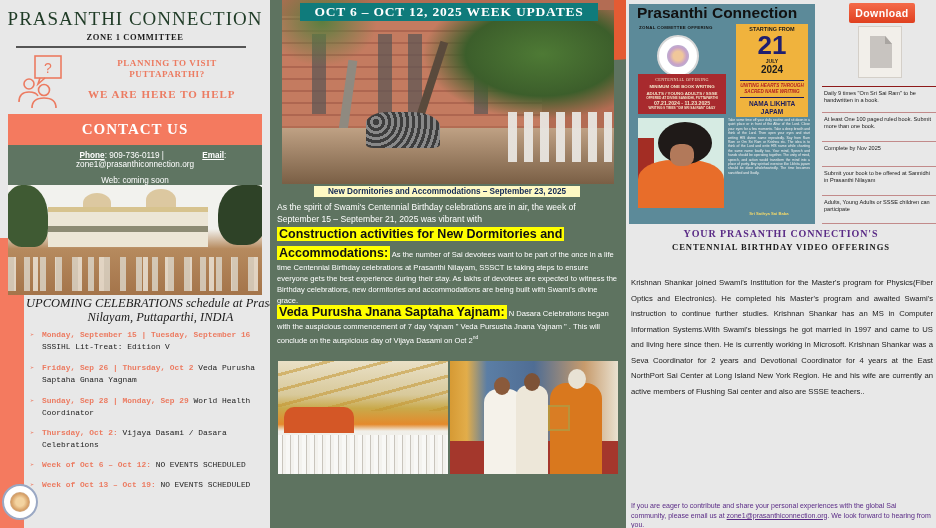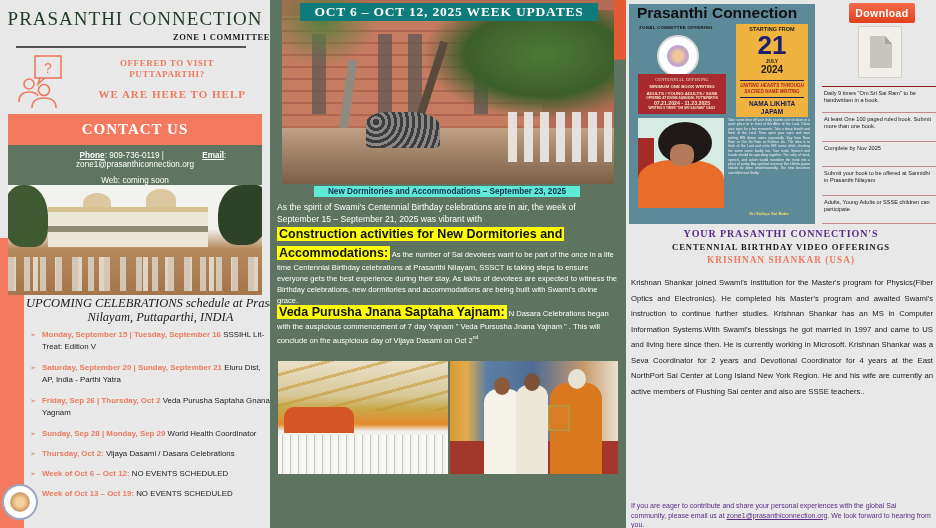--- a/index.html
+++ b/index.html
@@ -3,40 +3,40 @@
 <meta charset="utf-8">
 <style>
   * { box-sizing: border-box; margin: 0; padding: 0; }
   html, body { width: 936px; height: 528px; overflow: hidden; background: #e6e6e6; }
   body { position: relative; font-family: "Liberation Sans", sans-serif; }
 
   
   .left { position: absolute; left: 0; top: 0; width: 270px; height: 528px; background: #e8e8e8; }
   .left-strip { position: absolute; left: 0; top: 238px; width: 24px; height: 290px; background: #f47a5f; }
   .brand-title { position: absolute; left: 0; top: 8px; width: 270px; text-align: center; font-family: "Liberation Serif", serif; font-size: 19px; letter-spacing: 1px; color: #1f3b26; }
-  .brand-sub { position: absolute; left: 0; top: 32px; width: 270px; text-align: right; font-family: "Liberation Serif", serif; font-weight: bold; font-size: 8.5px; letter-spacing: 0.6px; color: #1a1a1a; }
+  .brand-sub { position: absolute; left: 0; top: 32px; width: 270px; text-align: center; font-family: "Liberation Serif", serif; font-weight: bold; font-size: 8.5px; letter-spacing: 0.6px; color: #1a1a1a; }
   .brand-rule { position: absolute; left: 16px; top: 46px; width: 230px; height: 2px; background: #555; }
   .help-icon { position: absolute; left: 18px; top: 54px; width: 50px; height: 54px; }
   .plan-text { position: absolute; left: 92px; top: 58px; width: 150px; text-align: center; font-family: "Liberation Serif", serif; font-weight: bold; font-size: 9px; letter-spacing: 0.6px; color: #ec7b61; line-height: 11px; }
-  .help-text { position: absolute; left: 88px; top: 88px; width: 158px; text-align: right; font-family: "Liberation Serif", serif; font-weight: bold; font-size: 11px; letter-spacing: 1px; color: #ec7b61; }
+  .help-text { position: absolute; left: 88px; top: 88px; width: 158px; text-align: left; font-family: "Liberation Serif", serif; font-weight: bold; font-size: 11px; letter-spacing: 1px; color: #ec7b61; }
   .contact-head { position: absolute; left: 8px; top: 114px; width: 254px; height: 31px; background: #f47a5f; color: #fff; text-align: center; font-family: "Liberation Serif", serif; font-weight: bold; font-size: 15px; letter-spacing: 1px; line-height: 31px; }
   .contact-body { position: absolute; left: 8px; top: 145px; width: 254px; height: 40px; background: #5f7562; color: #fff; font-size: 8.2px; text-align: center; }
   .contact-line1 { padding-top: 6px; }
   .contact-line1 b { text-decoration: underline; padding-left: 36px; }
   .contact-line2 { padding-top: 7px; }
   .mandir-photo { position: absolute; left: 8px; top: 185px; width: 254px; height: 110px; overflow: hidden; background: linear-gradient(to bottom, #f2f2ee 0%, #f2f2ee 40%, #b68a5e 58%, #a4744a 100%); }
   .mandir-photo .bldg { position: absolute; left: 40px; top: 22px; width: 160px; height: 40px; background: #ece6d6; border-top: 5px solid #d7c38e; }
   .mandir-photo .bldg::before { content: ""; position: absolute; left: 0; right: 0; top: 14px; height: 6px; background: #8d8b74; }
   .mandir-photo .dome1 { position: absolute; left: 75px; top: 8px; width: 28px; height: 20px; background: #dcc8a0; border-radius: 50% 50% 0 0; }
   .mandir-photo .dome2 { position: absolute; left: 138px; top: 4px; width: 30px; height: 22px; background: #dcc8a0; border-radius: 50% 50% 0 0; }
   .mandir-photo .tree-l { position: absolute; left: -4px; top: 0; width: 44px; height: 62px; background: #3f5a33; border-radius: 40% 50% 30% 40%; }
   .mandir-photo .tree-r { position: absolute; left: 210px; top: 0; width: 48px; height: 60px; background: #2e4227; border-radius: 50% 20% 40% 40%; }
   .mandir-photo .crowd { position: absolute; left: 0; top: 72px; width: 254px; height: 34px; background: repeating-linear-gradient(90deg, #ddd8cc 0 6px, transparent 6px 16px), repeating-linear-gradient(90deg, transparent 0 3px, #efe9de 3px 8px, transparent 8px 22px); opacity: 0.8; }
   .upcoming-title { position: absolute; left: 24px; top: 296px; width: 273px; text-align: center; font-family: "Liberation Serif", serif; font-style: italic; font-size: 12.5px; line-height: 14px; color: #1a1a1a; }
-  .events { position: absolute; left: 30px; top: 329px; width: 240px; list-style: none; font-size: 7.9px; line-height: 12px; color: #222; }
+  .events { position: absolute; left: 30px; top: 329px; width: 240px; list-style: none; font-size: 7.9px; line-height: 12px; color: #222; font-family: Liberation Mono, monospace; }
   .events li { position: relative; padding-left: 12px; margin-bottom: 9px; }
   .events li::before { content: "\27A2"; position: absolute; left: 0; top: 0; color: #ec7b61; font-size: 7px; }
   .events .d { color: #ec7b61; font-weight: bold; }
   .events li.tight { margin-bottom: 8px; }
   .seal { position: absolute; left: 2px; top: 484px; width: 36px; height: 36px; border-radius: 50%; background: #fff; border: 2px solid #9aa8c4; }
   .seal::before { content: ""; position: absolute; left: 6px; top: 6px; width: 20px; height: 20px; border-radius: 50%; background: radial-gradient(circle, #f3d3a0 30%, #d7a066 60%, #b1c1dd 100%); }
 
   
   .middle { position: absolute; left: 270px; top: 0; width: 356px; height: 528px; background: #5e7360; overflow: hidden; }
   .mid-blob { position: absolute; left: 230px; top: -70px; width: 220px; height: 130px; border-radius: 50%; background: #e45b33; }
@@ -44,21 +44,21 @@
   .construction-photo { position: absolute; left: 12px; top: 0; width: 332px; height: 184px; background: #b36c53; overflow: hidden; z-index: 2; }
   .construction-photo .wall { position: absolute; left: 0; top: 16px; width: 260px; height: 110px; background: repeating-linear-gradient(0deg, #c47b60 0 10px, #ae6650 10px 12px); }
   .construction-photo .win { position: absolute; top: 34px; width: 14px; height: 80px; background: #5a5654; opacity: 0.7; }
   .construction-photo .tree { position: absolute; left: 140px; top: 10px; width: 200px; height: 110px; background: radial-gradient(ellipse at 60% 40%, #4e7a35 0%, #3c5e2b 45%, transparent 70%); }
   .construction-photo .tree2 { position: absolute; left: 0; top: 0; width: 100px; height: 70px; background: radial-gradient(ellipse at 40% 30%, #5b7e3f 0%, transparent 65%); }
   .construction-photo .trunk { position: absolute; left: 60px; top: 60px; width: 9px; height: 92px; background: #8f8a80; transform: rotate(8deg); }
   .construction-photo .trunk2 { position: absolute; left: 146px; top: 40px; width: 8px; height: 80px; background: #5a4a3c; transform: rotate(18deg); }
   .construction-photo .ground { position: absolute; left: 0; top: 128px; width: 332px; height: 56px; background: linear-gradient(to bottom, #bfa184, #7a5f45); }
   .construction-photo .pipes { position: absolute; left: 84px; top: 112px; width: 74px; height: 36px; background: repeating-radial-gradient(circle at 10px 10px, #3d3d3d 0 3px, #888 3px 6px); border-radius: 30% 40% 10% 10%; }
   .construction-photo .people { position: absolute; left: 226px; top: 112px; width: 104px; height: 50px; background: repeating-linear-gradient(90deg, #e8e5e0 0 9px, transparent 9px 16px); opacity: 0.95; }
-  .photo-caption { position: absolute; left: 44px; top: 186px; width: 266px; height: 11px; background: #5eead4; color: #142a55; font-weight: bold; font-size: 8.2px; text-align: center; line-height: 11px; z-index: 3; }
+  .photo-caption { position: absolute; left: 44px; top: 186px; width: 266px; height: 11px; background: #fef9c3; color: #142a55; font-weight: bold; font-size: 8.2px; text-align: center; line-height: 11px; z-index: 3; }
   .intro-text { position: absolute; left: 7px; top: 201px; width: 340px; color: #fff; font-size: 8.6px; line-height: 12px; }
   .hl { background: #ffff00; color: #111; font-weight: bold; font-size: 12.5px; line-height: 17px; padding: 0 2px; }
   .con-block { position: absolute; left: 7px; top: 226px; width: 342px; color: #fff; font-size: 7.6px; line-height: 11px; }
   .con-block .row1 { display: block; margin-bottom: 2px; }
   .veda-block { position: absolute; left: 7px; top: 304px; width: 342px; color: #fff; font-size: 7.6px; line-height: 11px; }
   .veda-block sup { font-size: 5px; }
   .photo-pair { position: absolute; left: 8px; top: 361px; width: 340px; height: 114px; }
   .hall-photo { position: absolute; left: 0; top: 0; width: 170px; height: 113px; overflow: hidden; background: linear-gradient(to bottom, #e9e0c6 0%, #d8c99a 30%, #c9a94a 42%, #e48a2c 56%, #f0efe9 62%, #f6f5f1 100%); }
   .hall-photo .ceiling { position: absolute; left: 0; top: 0; width: 170px; height: 50px; background: repeating-linear-gradient(165deg, transparent 0 12px, rgba(196,150,50,0.55) 12px 15px); }
   .hall-photo .stage { position: absolute; left: 6px; top: 46px; width: 70px; height: 26px; background: #d45726; border-radius: 10px 10px 0 0; }
@@ -141,21 +141,21 @@
   <div class="brand-rule"></div>
   <svg class="help-icon" viewBox="0 0 50 54" fill="none" stroke="#ec7b61" stroke-width="1.6">
     <rect x="17" y="2" width="26" height="22"></rect>
     <path d="M22 24 L20 30 L27 24"></path>
     <text x="26" y="19" font-size="14" fill="#ec7b61" stroke="none" font-family="Liberation Sans, sans-serif">?</text>
     <circle cx="11" cy="30" r="5"></circle>
     <path d="M1 48 Q1 38 11 38 Q18 38 20 42"></path>
     <circle cx="26" cy="36" r="5.5"></circle>
     <path d="M14 54 Q14 44 26 44 Q38 44 38 54"></path>
   </svg>
-  <div class="plan-text">OFFERED TO VISIT PUTTAPARTHI?</div>
+  <div class="plan-text">PLANNING TO VISIT PUTTAPARTHI?</div>
   <div class="help-text">WE ARE HERE TO HELP</div>
 
   <div class="contact-head">CONTACT US</div>
   <div class="contact-body">
     <div class="contact-line1">
       <b>Phone</b><span>: 909-736-0119 | </span><b>Email</b><span>: zone1@prasanthiconnection.org</span>
     </div>
     <div class="contact-line2">Web: coming soon</div>
   </div>
 
@@ -164,21 +164,20 @@
     <div class="dome1"></div>
     <div class="dome2"></div>
     <div class="bldg"></div>
     <div class="tree-r"></div>
     <div class="crowd"></div>
   </div>
 
   <div class="upcoming-title">UPCOMING CELEBRATIONS schedule at Prasanthi Nilayam, Puttaparthi, INDIA</div>
   <ul class="events">
     <li><span class="d">Monday, September 15 | Tuesday, September 16</span><span> SSSIHL Lit-Treat: Edition V</span></li>
-    <li><span class="d">Saturday, September 20 | Sunday, September 21</span><span>  Eluru Dist, AP, India - Parthi Yatra</span></li>
     <li><span class="d">Friday, Sep 26 | Thursday, Oct 2</span><span> Veda Purusha Saptaha Gnana Yagnam</span></li>
     <li class="tight"><span class="d">Sunday, Sep 28 | Monday, Sep 29</span><span> World Health Coordinator</span></li>
     <li class="tight"><span class="d">Thursday, Oct 2:</span><span> Vijaya Dasami / Dasara Celebrations</span></li>
     <li class="tight"><span class="d">Week of Oct 6 – Oct 12:</span><span> NO EVENTS SCHEDULED</span></li>
     <li class="tight"><span class="d">Week of Oct 13 – Oct 19:</span><span> NO EVENTS SCHEDULED</span></li>
   </ul>
   <div class="seal"></div>
 </div>
 
 <div class="middle">
@@ -267,20 +266,19 @@
     <li>Daily 9 times "Om Sri Sai Ram" to be handwritten in a book.</li>
     <li class="r2">At least One 100 paged ruled book. Submit more than one book.</li>
     <li class="r3">Complete by Nov 2025</li>
     <li class="r4">Submit your book to be offered at Sannidhi in Prasanthi Nilayam</li>
     <li class="r5">Adults, Young Adults or SSSE children can participate</li>
     <li class="end"></li>
   </ul>
 
   <div class="ypc-head">YOUR PRASANTHI CONNECTION'S</div>
   <div class="cbv-head">CENTENNIAL BIRTHDAY VIDEO OFFERINGS</div>
-  <div class="ks-head">KRISHNAN SHANKAR (USA)</div>
   <div class="bio">Krishnan Shankar joined Swami's Institution for the Master's program for Physics(Fiber Optics and Electronics). He completed his Master's program  and awaited Swami's instruction to continue further studies. Krishnan Shankar has an MS in Computer Information Systems.With Swami's blessings he got married in 1997 and came to US and living here since then. He is  currently working in Microsoft. Krishnan Shankar was a Seva Coordinator for 2 years and  Devotional Coordinator for 4 years at the East NorthPort Sai Center at Long Island New York Region. He and his wife are  currently an active members of Flushing Sai center and also are SSSE teachers..</div>
 
 
   <div class="contrib">
     <span>If you are eager to contribute and share your personal experiences with the global Sai community, please email us at </span><a>zone1@prasanthiconnection.org</a><span>. We look forward to hearing from you.</span>
   </div>
 </div>
 
 </body></html>

